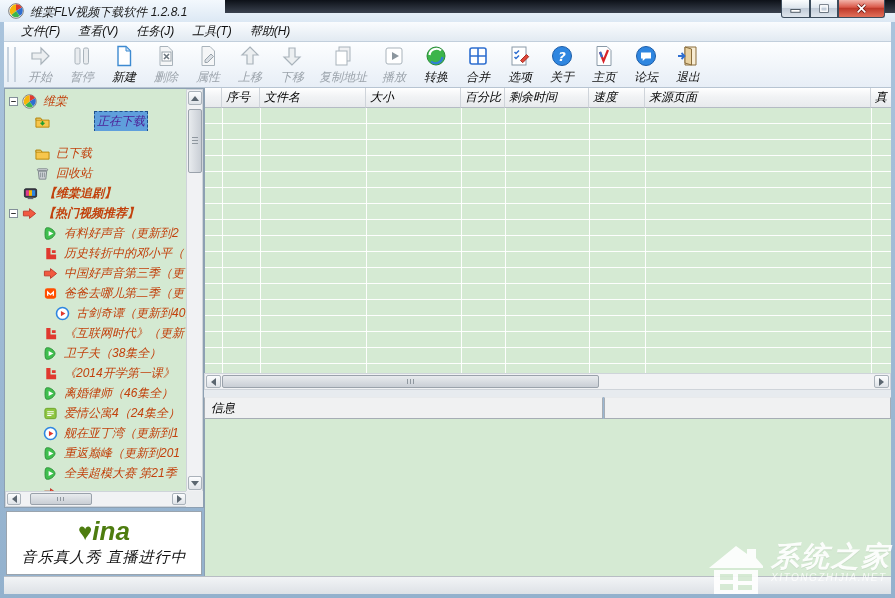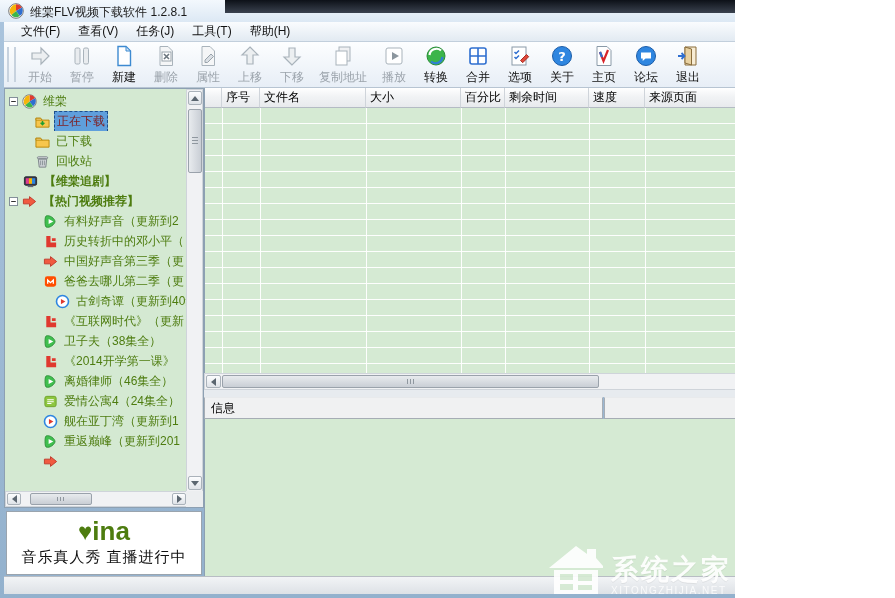--- a/index.html
+++ b/index.html
@@ -1,17 +1,17 @@
 <!DOCTYPE html>
 <html><head>
 <meta charset="utf-8">
 <style>
   html,body{margin:0;padding:0;}
   body{width:895px;height:598px;overflow:hidden;font-family:"Liberation Sans","DejaVu Sans",sans-serif;}
-  #win{position:relative;width:735px;height:598px;background:linear-gradient(#aac4dd,#93b1cd);overflow:hidden;}
+  #win{position:relative;width:895px;height:598px;background:linear-gradient(#aac4dd,#93b1cd);overflow:hidden;font-style:italic;}
 
   
   #titlebar{position:absolute;left:0;top:0;width:895px;height:22px;
     background:linear-gradient(#f3f8fd,#dce8f4);}
   #dark-strip{position:absolute;left:225px;top:0;width:670px;height:13px;
     background:linear-gradient(#0d1118,#3a424f);}
   #app-icon{position:absolute;left:8px;top:3px;width:16px;height:16px;}
   #title-text{position:absolute;left:30px;top:4px;font-size:12px;color:#1a1a1a;white-space:nowrap;}
   #caption{position:absolute;right:10px;top:0;height:18px;display:flex;}
   .capbtn{height:18px;border:1px solid #3c4c5c;border-top:none;box-sizing:border-box;
@@ -40,23 +40,23 @@
 
   
   #tree-panel{position:absolute;left:4px;top:88px;width:200px;height:420px;box-sizing:border-box;
     background:#d4e9d2;border:1px solid #8da0b2;}
   #tree-view{position:absolute;left:0;top:0;width:182px;height:403px;overflow:hidden;padding-top:2px;}
   .tree-row{height:20px;display:flex;align-items:center;white-space:nowrap;overflow:hidden;}
   .tree-row .expander{width:9px;height:9px;margin-right:4px;flex:0 0 auto;}
   .tree-row .expander svg{display:block;width:9px;height:9px;}
   .tree-row .ticon{width:15px;height:15px;margin-right:4px;flex:0 0 auto;}
   .tree-row .ticon svg{display:block;width:15px;height:15px;}
-  .tlabel{font-size:12px;color:#4d7c0f;padding:1px 2px;}
+  .tlabel{font-size:12px;color:#c2410c;padding:1px 2px;}
   .tlabel.bold{font-weight:bold;}
-  .tlabel.sel{background:#5f9fdc;border:1px dashed #1d4f8c;color:#7f1d1d;}
+  .tlabel.sel{background:#5f9fdc;border:1px dashed #1d4f8c;color:#4c1d95;margin-left:40px;}
 
   
   .sb-track{position:absolute;background:#f1f2f4;border:1px solid #cfd4da;box-sizing:border-box;}
   #tree-vscroll{right:0;top:0;width:17px;height:403px;}
   #tree-hscroll{left:0;bottom:0;width:183px;height:16px;}
   #tree-corner{position:absolute;right:0;bottom:0;width:17px;height:16px;background:#eceef0;}
   .sb-btn{position:absolute;background:linear-gradient(#fcfdfe,#dfe3e8);border:1px solid #aab2ba;
     box-sizing:border-box;border-radius:2px;display:flex;align-items:center;justify-content:center;}
   .arrow{width:0;height:0;border-style:solid;}
   .arr-up{border-width:0 4px 5px 4px;border-color:transparent transparent #5b6670 transparent;}
@@ -98,21 +98,21 @@
   #info-cell-left{width:399px;}
   #info-cell-right{flex:1;margin-left:1px;}
   #info-body{position:absolute;left:204px;top:419px;width:687px;height:157px;background:#d5ead3;
     border-left:1px solid #8da0b2;box-sizing:border-box;}
 
   
   #statusbar{position:absolute;left:4px;top:576px;width:887px;height:18px;
     background:linear-gradient(#f2f4f6,#dde1e6);border-top:1px solid #b8bdc4;box-sizing:border-box;}
 
   
-  #watermark{position:absolute;right:4px;bottom:2px;display:flex;align-items:flex-end;
+  #watermark{position:absolute;right:4px;bottom:2px;display:flex;align-items:flex-start;
     opacity:.92;pointer-events:none;}
   #wm-logo svg{display:block;}
   #wm-text{margin-left:4px;color:#fff;}
   #wm-title{font-size:28px;font-weight:bold;letter-spacing:2px;line-height:30px;
     text-shadow:0 1px 1px rgba(0,0,0,.08);}
   #wm-sub{font-size:10px;letter-spacing:1.5px;opacity:.85;}
 </style>
 </head>
 <body>
 
@@ -332,21 +332,21 @@
         <div class="tree-row" style="padding-left: 30px;">
           <span class="ticon">
             <svg viewBox="0 0 16 16">
               <path d="M1 4.5h5l1.5 2H15v7.5H1z" fill="#f7c64c" stroke="#b8860b"></path>
               <path d="M1 4.5h5l1.5 2H1z" fill="#fbdf90" stroke="#b8860b"></path>
               <path d="M8 7.5v3.6m-2-1.8l2 2 2-2" stroke="#1f9e33" stroke-width="1.6" fill="none"></path>
             </svg>
           </span>
           <span class="tlabel sel">正在下载</span>
         </div>
-        <div class="tree-row" style="padding-left: 30px;">
+        <div class="tree-row" style="padding-left: 30px; margin-top: 12px;">
           <span class="ticon">
             <svg viewBox="0 0 16 16">
               <path d="M1 4.5h5l1.5 2H15v7.5H1z" fill="#f7c64c" stroke="#b8860b"></path>
               <path d="M1 4.5h5l1.5 2H1z" fill="#fbdf90" stroke="#b8860b"></path>
             </svg>
           </span>
           <span class="tlabel">已下载</span>
         </div>
         <div class="tree-row" style="padding-left: 30px;">
           <span class="ticon">
@@ -485,20 +485,29 @@
           <span class="tlabel">舰在亚丁湾（更新到1</span>
         </div>
         <div class="tree-row" style="padding-left: 38px;">
           <span class="ticon">
             <svg viewBox="0 0 16 16">
               <path d="M3.2 2.2c3.8-1.8 9.6 3 9.6 5.8s-5.8 7.6-9.6 5.8C1.8 13 1.8 3 3.2 2.2z" fill="#3fbf4e" stroke="#2e8f3a"></path>
               <path d="M6 5.3l5 2.7-5 2.7z" fill="#fff"></path>
             </svg>
           </span>
           <span class="tlabel">重返巅峰（更新到201</span>
+        </div>
+        <div class="tree-row" style="padding-left: 38px;">
+          <span class="ticon">
+            <svg viewBox="0 0 16 16">
+              <path d="M3.2 2.2c3.8-1.8 9.6 3 9.6 5.8s-5.8 7.6-9.6 5.8C1.8 13 1.8 3 3.2 2.2z" fill="#3fbf4e" stroke="#2e8f3a"></path>
+              <path d="M6 5.3l5 2.7-5 2.7z" fill="#fff"></path>
+            </svg>
+          </span>
+          <span class="tlabel">全美超模大赛 第21季</span>
         </div>
         <div class="tree-row" style="padding-left: 38px;">
           <span class="ticon">
             <svg viewBox="0 0 16 16">
               <path d="M1.5 5.5h6.5V2.8L14.5 8l-6.5 5.2V10.5H1.5z" fill="#f15a40" stroke="#b93category0" stroke-width="0"></path>
               <path d="M1.5 5.5h6.5V2.8L14.5 8l-6.5 5.2V10.5H1.5z" fill="none" stroke="#bf3a2b"></path>
             </svg>
           </span>
         </div>
       </div>

